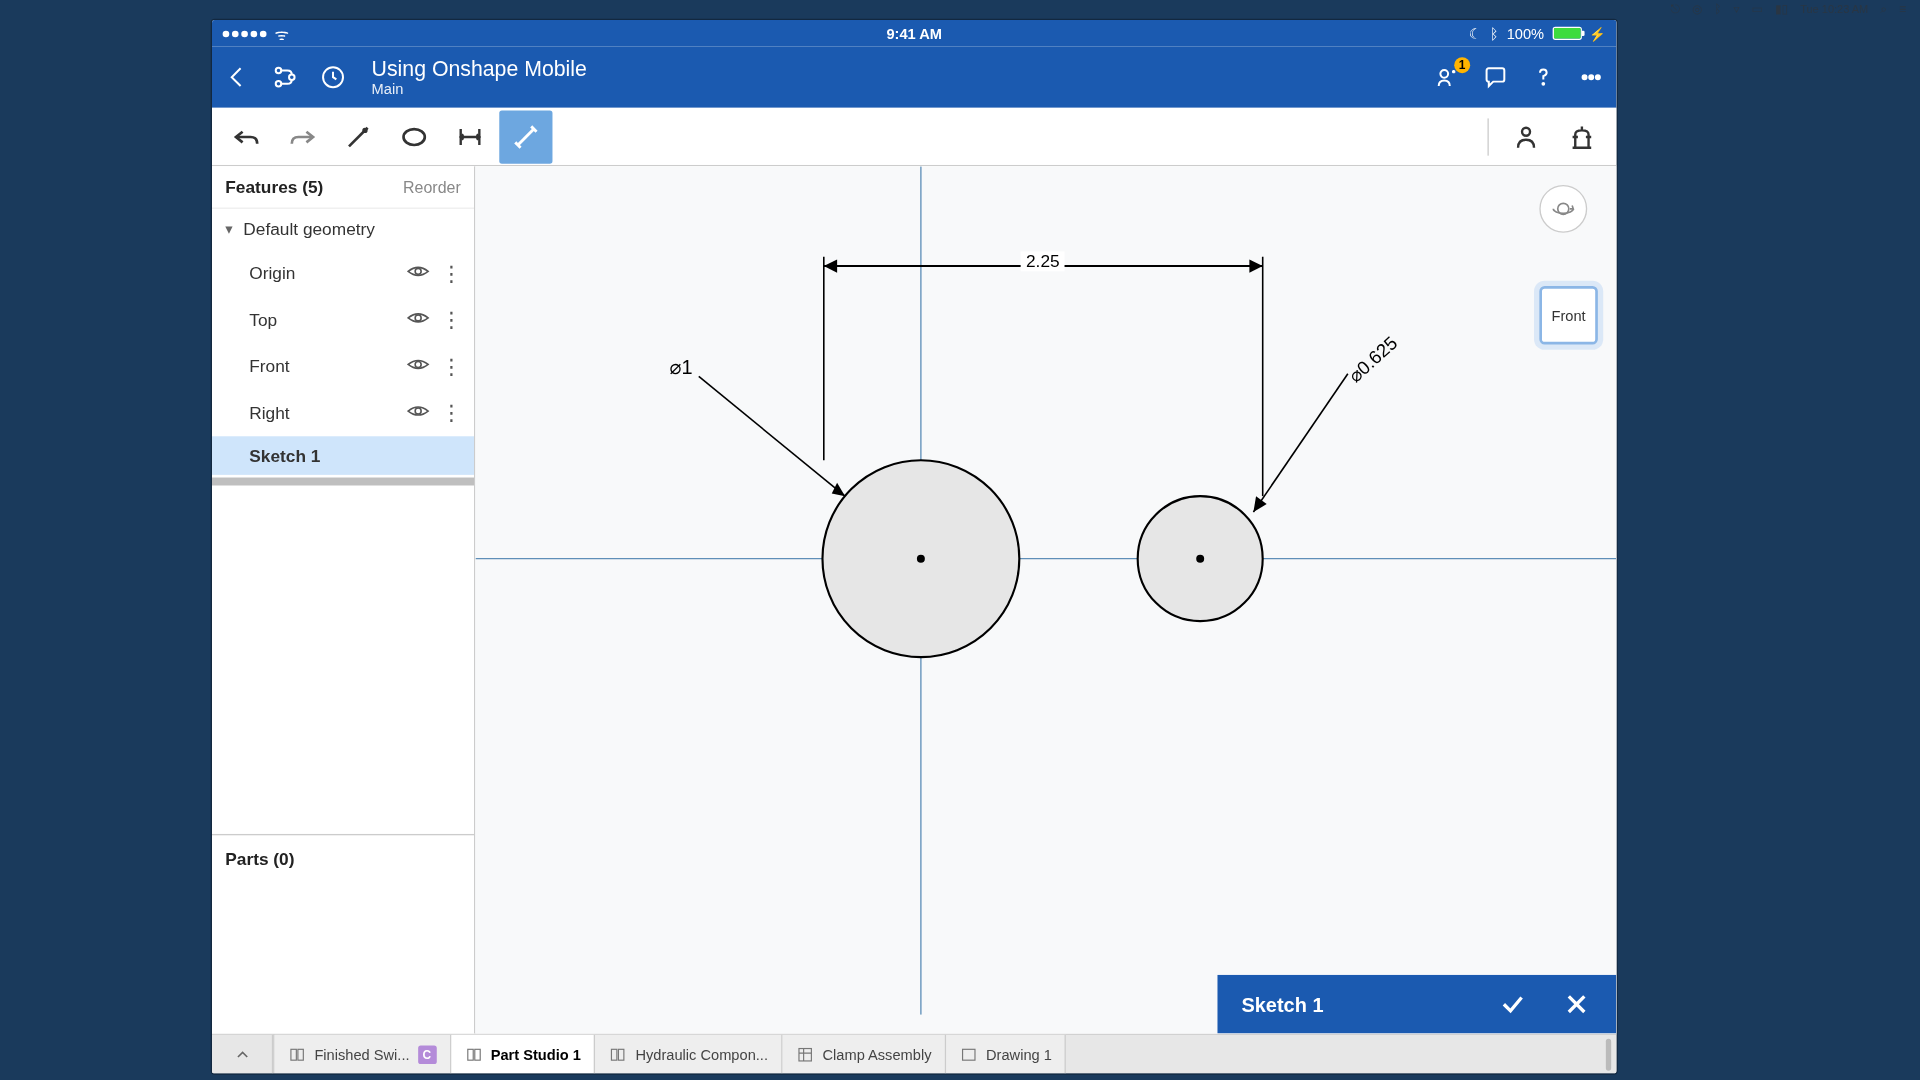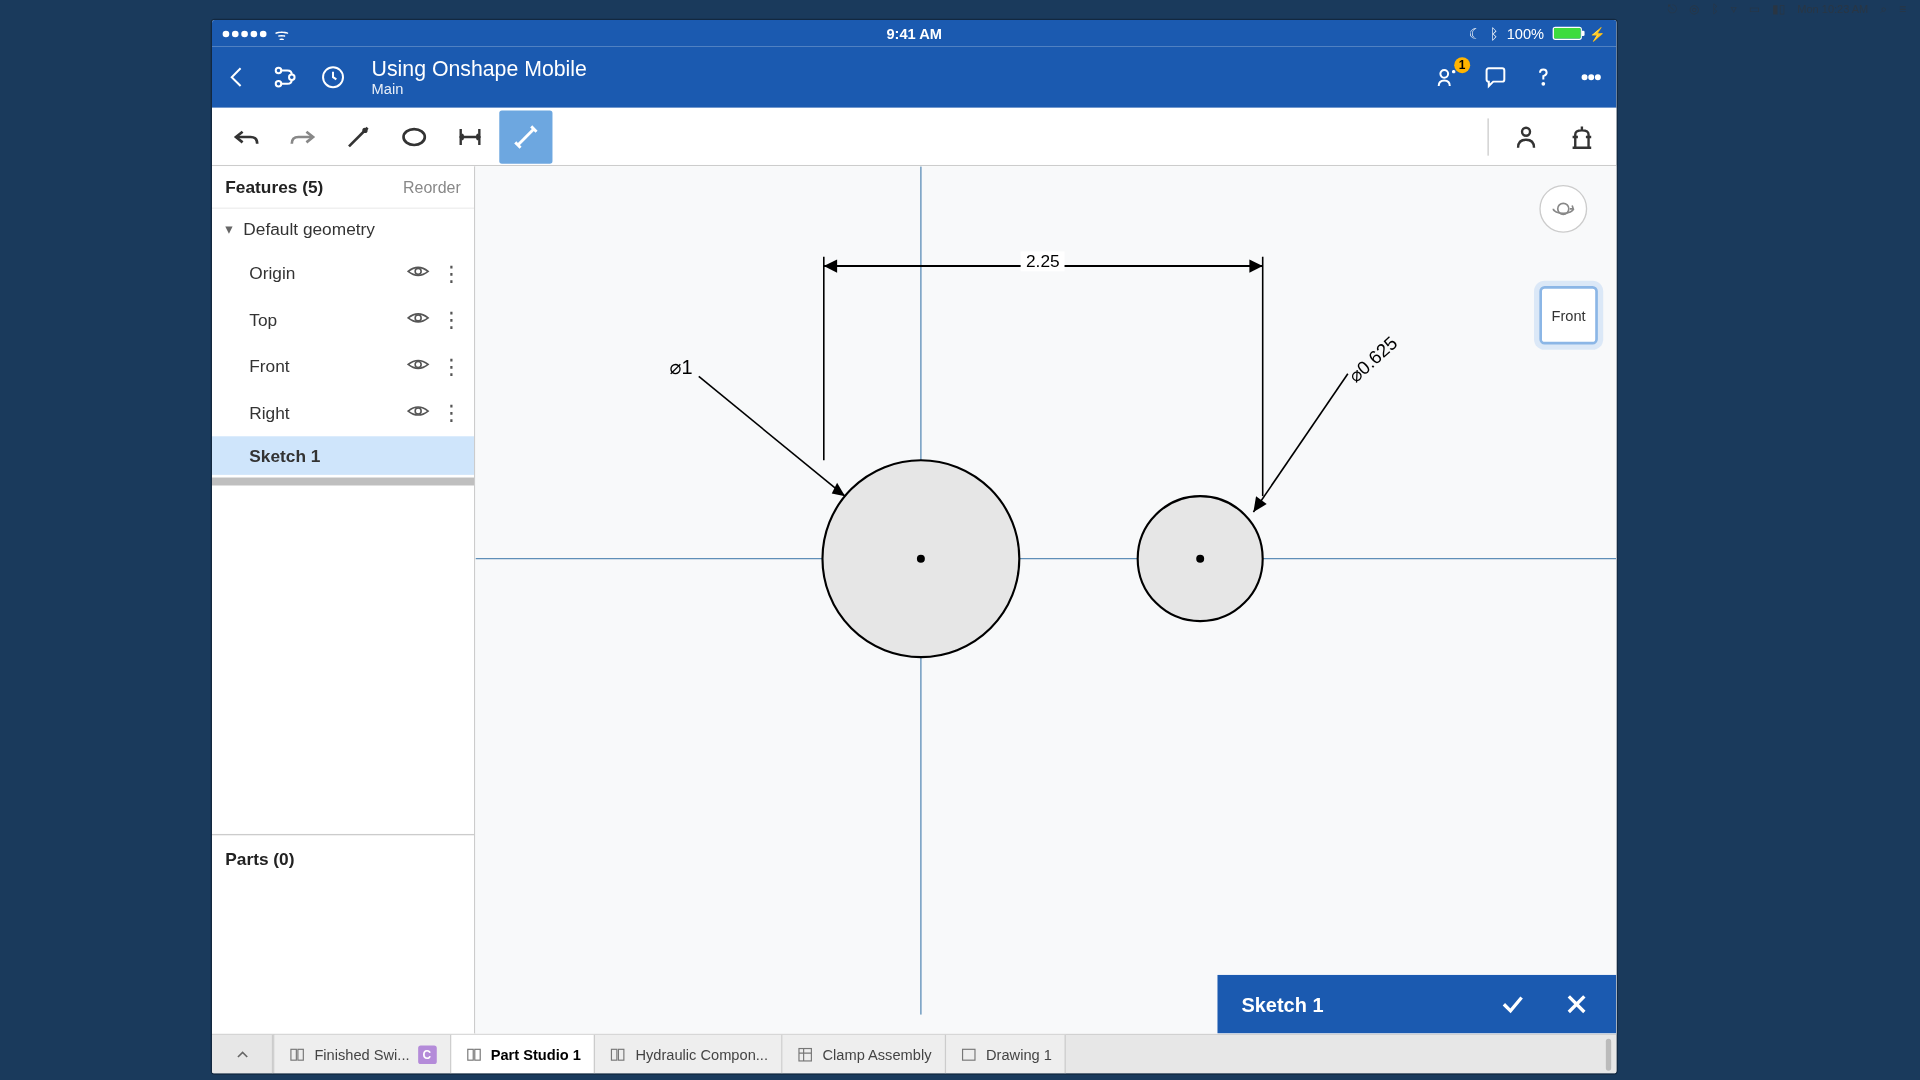--- a/index.html
+++ b/index.html
@@ -251,21 +251,21 @@
 </head>
 <body>
 
 <div class="macos-menubar">
   <span class="glyph">⎋</span>
   <span class="glyph">◎</span>
   <span class="glyph">ᛒ</span>
   <span class="glyph">▿</span>
   <span class="glyph">▭</span>
   <span class="glyph">▮▯</span>
-  <span>Mon 10:23 AM</span>
+  <span>Tue 10:23 AM</span>
   <span class="glyph">⌕</span>
   <span class="glyph">≡</span>
 </div>
 
 <div class="device">
 
   <div class="ios-status">
     <div style="display:flex;align-items:center;gap:6px;">
       <div class="signal dots">
         <span></span>

